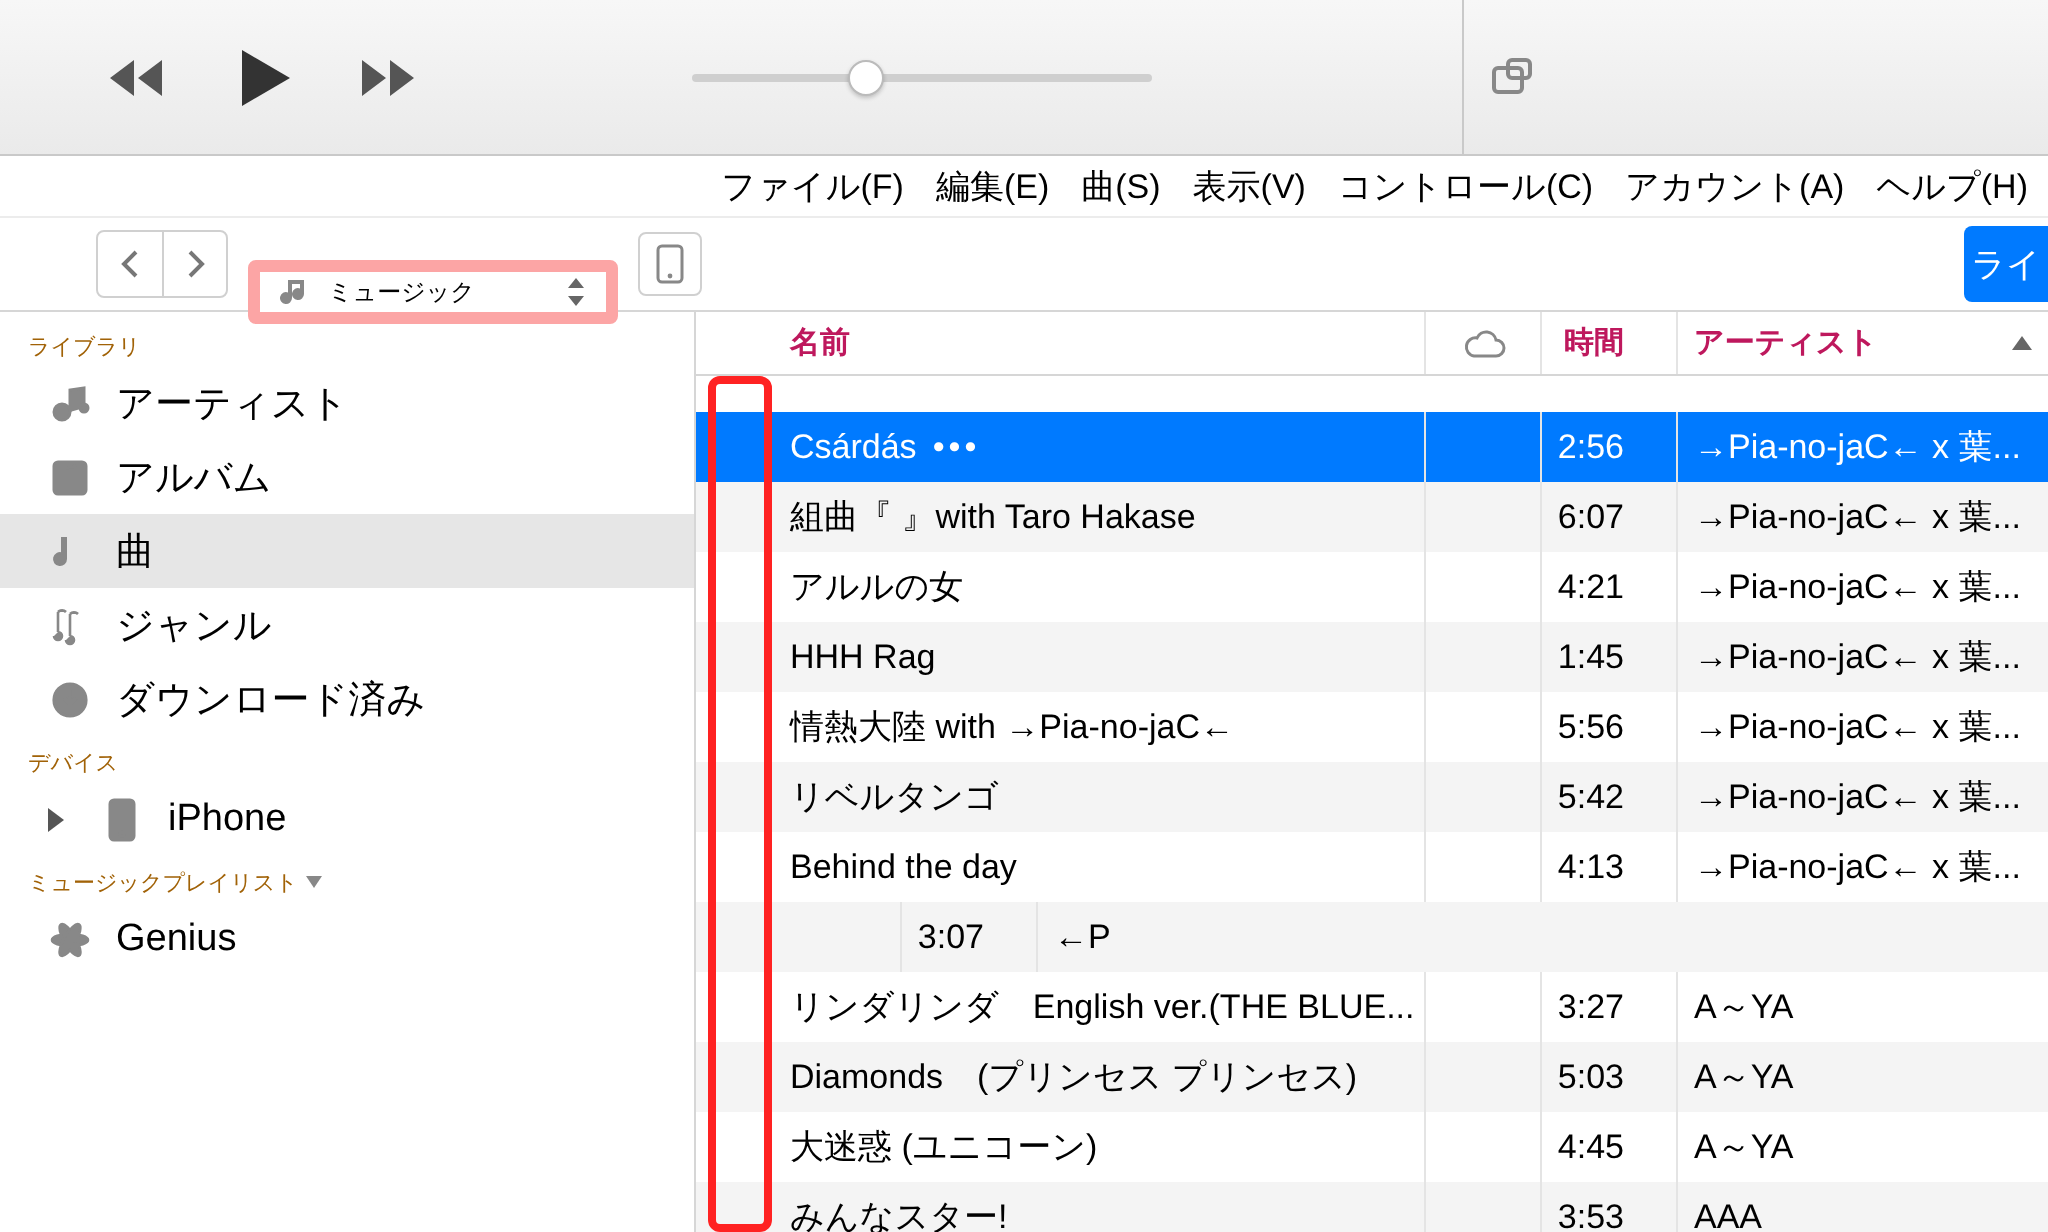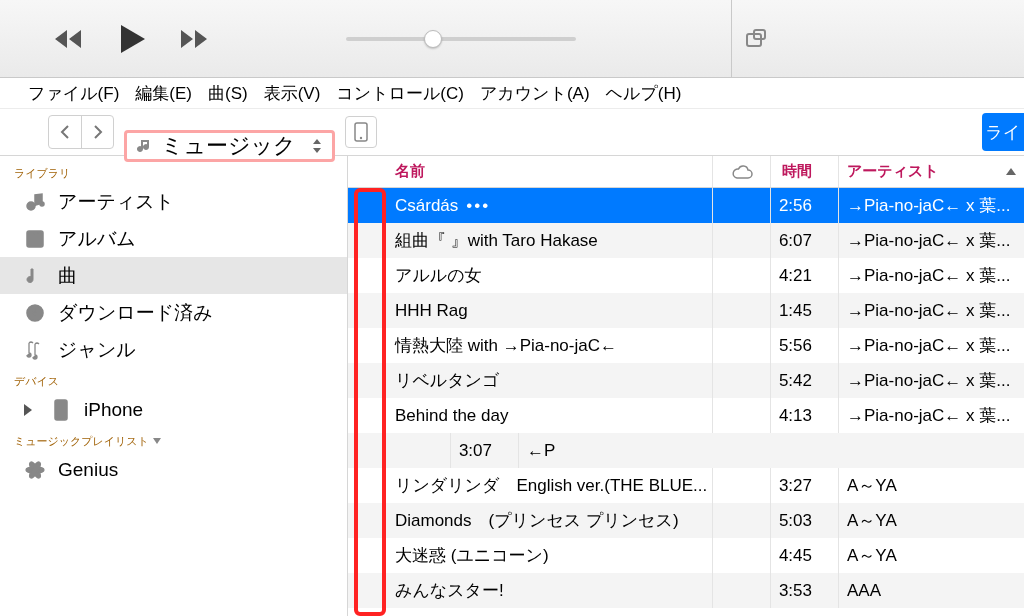--- a/index.html
+++ b/index.html
@@ -46,43 +46,44 @@
   width:48px; border-left:1px solid #c9c9c9;
   display:flex; align-items:center; justify-content:center;
   cursor:pointer;
 }
 .miniplayer-btn svg { stroke:#888; fill:none; stroke-width:2; }
 
 
 .menu-bar {
   height: 30px;
   display:flex; align-items:center; gap:16px;
-  padding: 0 28px;
+  padding: 0 10px;
   font-size:17px;
+  justify-content:flex-end;
 }
 .menu-bar span { cursor:default; }
 
 
 .toolbar {
   height: 48px;
   border-top:1px solid #ececec;
   border-bottom:1px solid #d6d6d6;
   display:flex; align-items:center;
   padding: 0 10px 0 48px;
   gap:10px;
   position:relative;
 }
 .segbtn { border:1px solid #d0d0d0; border-radius:4px; background:#fff; display:flex; }
 .segbtn .seg { width:32px; height:32px; display:flex; align-items:center; justify-content:center; cursor:pointer; }
 .segbtn .seg + .seg { border-left:1px solid #d0d0d0; }
 .segbtn svg { stroke:#777; fill:none; stroke-width:2; }
 .media-select {
-  border:3px solid #fca5a5; border-radius:4px; background:#fff;
+  border:6px solid #fca5a5; border-radius:4px; background:#fff;
   height:32px; display:flex; align-items:center; padding:0 10px; gap:8px;
-  min-width:185px; cursor:pointer; font-size:22px;margin-top:28px;
+  min-width:185px; cursor:pointer; font-size:12px;margin-top:28px;
 }
 .media-select svg.note { fill:#888; }
 .media-select .spacer { flex:1; }
 .media-select svg.updown { fill:#666; }
 .dev-btn {
   border:1px solid #d0d0d0; border-radius:4px; background:#fff;
   width:32px; height:32px; display:flex; align-items:center; justify-content:center; cursor:pointer;
 }
 .dev-btn svg { fill:#888; }
 .blue-right {
@@ -136,21 +137,21 @@
 .col-artist .sort-caret { width:0;height:0;border-left:5px solid transparent;border-right:5px solid transparent;border-bottom:7px solid #666; }
 .cloud-icon svg { fill:none; stroke:#888; stroke-width:1.5; }
 
 .trow {
   height:35px; display:flex; align-items:center; font-size:17px;
 }
 .trow:nth-child(even){ background:#f4f4f4; }
 .trow .col-marker { position:relative; }
 .trow .col-name { white-space:nowrap; overflow:hidden; text-overflow:ellipsis; padding-right:8px; }
 .trow .col-artist { white-space:nowrap; overflow:hidden; text-overflow:ellipsis; display:block; line-height:35px; }
-.trow.selected { background:#007aff !important; color:#fff; }
+.trow.selected { background:#007aff !important; color:#fff;margin-top:18px; }
 .trow.selected .dots { color:#fff; }
 .trow .dots { margin-left:8px; letter-spacing:2px; }
 
 
 .red-annot {
   position:absolute;
   left: 348px; 
   top: calc(78px + 30px + 48px + 32px); 
   width: 32px;
   height: calc(616px - 78px - 30px - 48px - 32px);
@@ -263,34 +264,34 @@
         <div class="sb-item sel">
           <span class="icon">
             <svg width="20" height="20" viewBox="0 0 20 20" fill="#888">
               <path d="M8 3v10.5a3 3 0 1 1-2-2.8V3h2z"></path>
             </svg>
           </span>
           <span>曲</span>
         </div>
         <div class="sb-item">
           <span class="icon">
+            <svg width="22" height="20" viewBox="0 0 22 20" fill="none" stroke="#888" stroke-width="1.3">
+              <path d="M5 3v10M5 3c0 0 2-2 4 0M11 4v11M11 4c2-2 4 0 4 0M5 13a2 2 0 1 1-2 2M11 15a2 2 0 1 1-2 2"></path>
+            </svg>
+          </span>
+          <span>ジャンル</span>
+        </div>
+        <div class="sb-item">
+          <span class="icon">
             <svg width="20" height="20" viewBox="0 0 20 20" fill="none" stroke="#888" stroke-width="1.6">
               <circle cx="10" cy="10" r="8"></circle>
               <path d="M10 5v7m0 0l-3-3m3 3l3-3"></path>
             </svg>
           </span>
           <span>ダウンロード済み</span>
-        </div>
-        <div class="sb-item">
-          <span class="icon">
-            <svg width="22" height="20" viewBox="0 0 22 20" fill="none" stroke="#888" stroke-width="1.3">
-              <path d="M5 3v10M5 3c0 0 2-2 4 0M11 4v11M11 4c2-2 4 0 4 0M5 13a2 2 0 1 1-2 2M11 15a2 2 0 1 1-2 2"></path>
-            </svg>
-          </span>
-          <span>ジャンル</span>
         </div>
       </div>
     <div class="sb-header">デバイス</div>
     <div id="sb-devices">
         <div class="sb-item">
           <span class="disclosure"></span>
           <span class="icon">
             <svg width="16" height="22" viewBox="0 0 16 22" fill="none" stroke="#888" stroke-width="1.5">
               <rect x="2" y="1" width="12" height="20" rx="2"></rect>
               <circle cx="8" cy="18" r="1" fill="#888"></circle>

